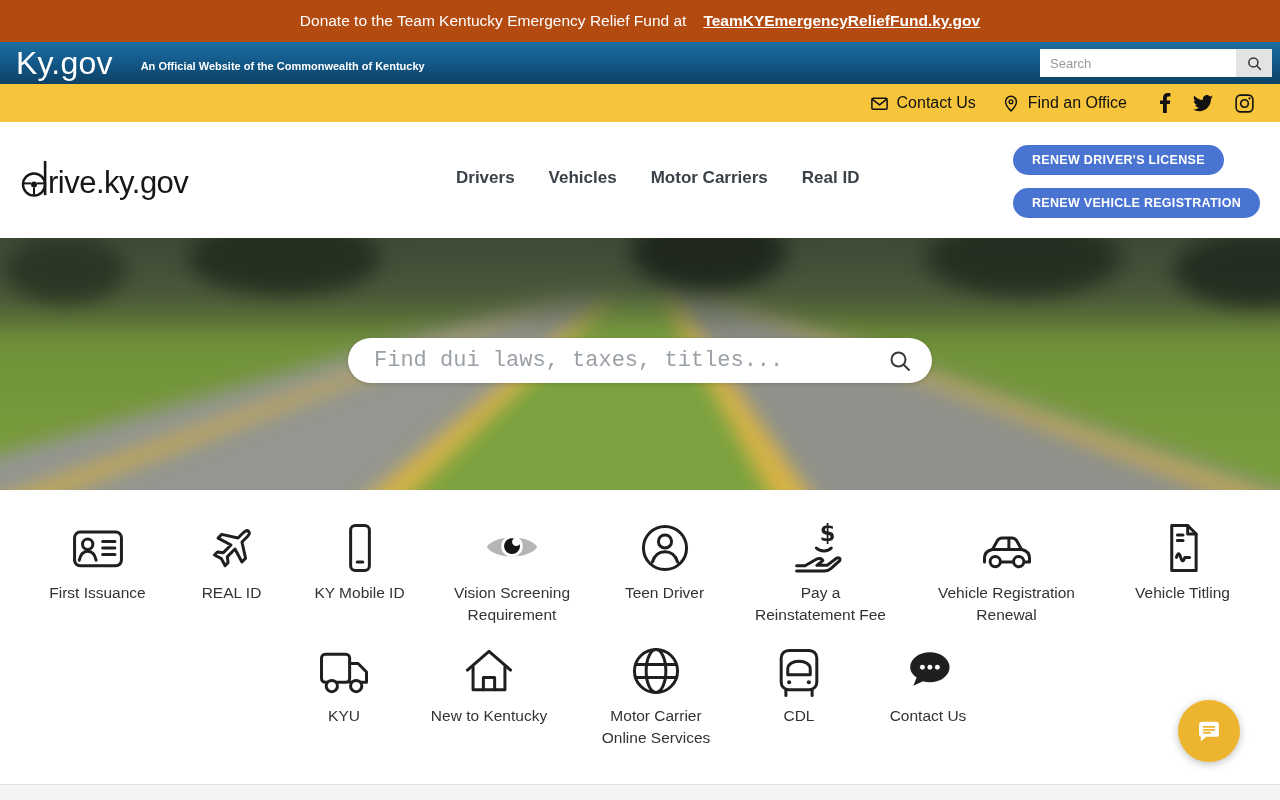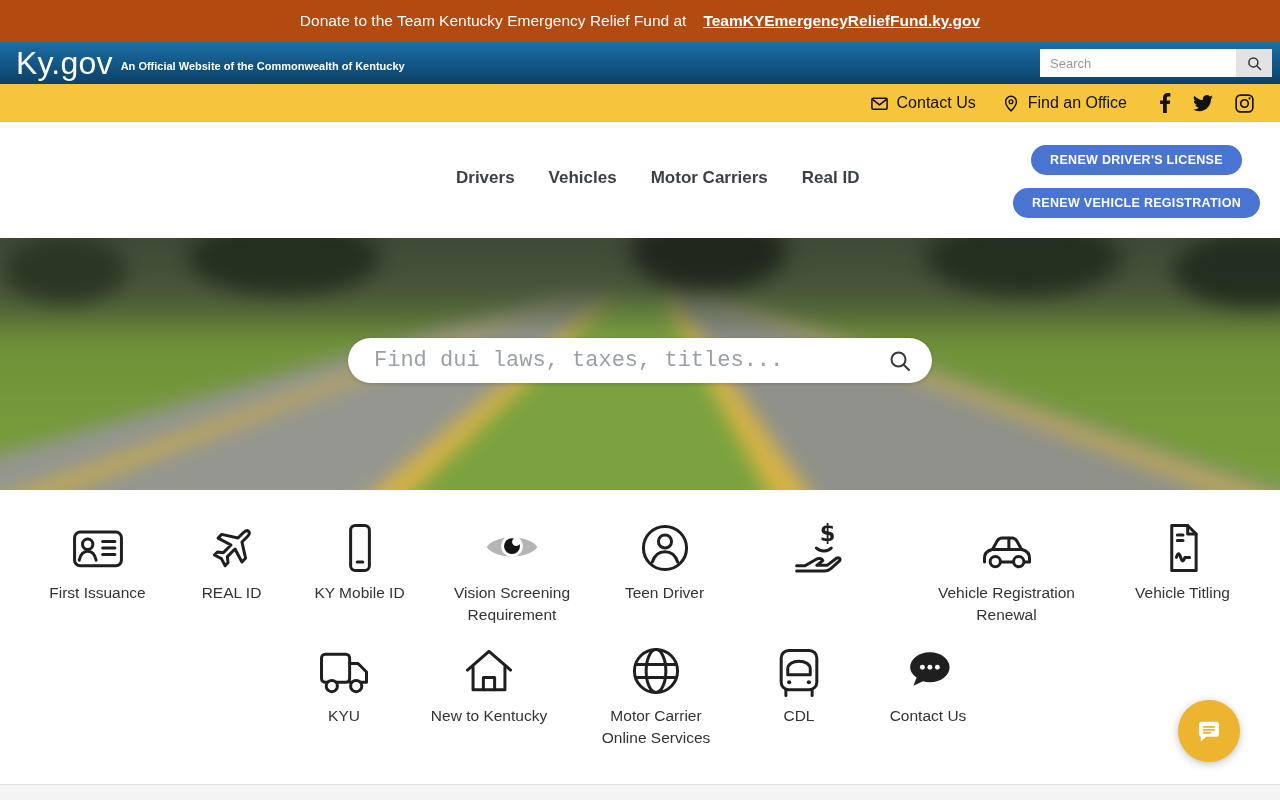--- a/index.html
+++ b/index.html
@@ -5,39 +5,39 @@
   * { margin:0; padding:0; box-sizing:border-box; }
   html,body { width:1280px; height:800px; overflow:hidden; font-family:"Liberation Sans", sans-serif; background:#fff; }
 
   
   .banner { height:42px; background:#b34a10; display:flex; align-items:center; justify-content:center; color:#fff; font-size:15.5px;gap:12px; }
   .banner a { color:#fff; font-weight:bold; text-decoration:underline; margin-left:5px; cursor:pointer; }
 
   
   .govbar { height:42px; background:linear-gradient(180deg,#1d6fa3 0%,#135a8a 45%,#0d4166 100%); display:flex; align-items:center; padding:0 8px 0 16px; position:relative; }
   .govbar .kylogo { color:#fff; font-size:32px; font-weight:400; letter-spacing:.2px; }
-  .govbar .tagline { color:#fff; font-size:11px; font-weight:bold; margin-left:8px; margin-top:6px; }
+  .govbar .tagline { color:#fff; font-size:11px; font-weight:bold; margin-left:28px; margin-top:6px; }
   .govsearch { position:absolute; right:8px; top:7px; display:flex; }
   .govsearch input { width:196px; height:28px; border:none; outline:none; padding:6px 10px; font-size:13px; color:#444; font-family:"Liberation Sans", sans-serif; }
   .govsearch input::placeholder { color:#999; }
   .govsearch button { width:36px; height:28px; border:none; background:#e3e3e3; display:flex; align-items:center; justify-content:center; cursor:pointer; }
 
   
   .utilbar { height:38px; background:#f6c53c; display:flex; align-items:center; justify-content:flex-end; padding-right:26px; gap:26px; }
   .utilitem { display:flex; align-items:center; gap:8px; font-size:16px; color:#111; cursor:pointer; }
   .socials { display:flex; align-items:center; gap:22px; margin-left:6px; }
   .socials svg { display:block; cursor:pointer; }
 
   
   .header { height:116px; background:#fff; position:relative; }
   .logo { position:absolute; left:20px; top:36px; display:flex; align-items:flex-end; cursor:pointer; }
   .logo .logotext { font-size:31px; color:#161616; letter-spacing:-.5px; margin-left:-3px; line-height:1; }
   .mainnav { position:absolute; left:456px; top:46px; display:flex; gap:34px; }
   .mainnav .navitem { font-size:17px; font-weight:bold; color:#3a4149; cursor:pointer; }
-  .headbtns { position:absolute; right:20px; top:23px; display:flex; flex-direction:column; align-items:center; gap:13px; }
+  .headbtns { position:absolute; right:20px; top:23px; display:flex; flex-direction:column; align-items:flex-start; gap:13px; }
   .pillbtn { background:#4a74d2; color:#fff; border:none; border-radius:16px; padding:8px 19px; font-size:12.5px; font-weight:bold; letter-spacing:.3px; cursor:pointer; font-family:"Liberation Sans", sans-serif; white-space:nowrap; }
 
   
   .hero { height:252px; position:relative; overflow:hidden; background:#6d8b3a; }
   .hero-bg { position:absolute; inset:-18px; filter:blur(9px); transform:scale(1.04); }
   .hero-grass { position:absolute; inset:0; background:linear-gradient(180deg,#44503a 0%,#3c4630 14%,#586b33 26%,#6f9138 42%,#76993a 70%,#7aa03c 100%); }
   .hero-trees { position:absolute; left:0; right:0; top:0; height:42%;
      background:
        radial-gradient(90px 50px at 8% 45%, rgba(40,52,34,.9) 0 60%, transparent 70%),
        radial-gradient(140px 55px at 24% 35%, rgba(32,42,28,.85) 0 60%, transparent 72%),
@@ -119,20 +119,31 @@
       </svg>
     <svg width="19" height="19" viewBox="0 0 20 20">
         <rect x="1.2" y="1.2" width="17.6" height="17.6" rx="4.6" fill="none" stroke="#111" stroke-width="1.7"></rect>
         <circle cx="10" cy="10" r="4" fill="none" stroke="#111" stroke-width="1.7"></circle>
         <circle cx="15.3" cy="4.7" r="1.15" fill="#111"></circle>
       </svg>
   </div>
 </div>
 
 <div class="header">
+  <div class="logo">
+    <svg width="31" height="40" viewBox="0 0 31 40">
+      <circle cx="14" cy="26.5" r="11" fill="none" stroke="#161616" stroke-width="2.4"></circle>
+      <circle cx="14" cy="26.5" r="3" fill="#161616"></circle>
+      <line x1="3.6" y1="25.4" x2="11" y2="25.4" stroke="#161616" stroke-width="2"></line>
+      <line x1="17" y1="25.4" x2="24.4" y2="25.4" stroke="#161616" stroke-width="2"></line>
+      <line x1="14" y1="29.5" x2="14" y2="36.5" stroke="#161616" stroke-width="2"></line>
+      <line x1="25.1" y1="3" x2="25.1" y2="37.2" stroke="#161616" stroke-width="2.6"></line>
+    </svg>
+    <span class="logotext">rive.ky.gov</span>
+  </div>
   <div class="mainnav">
     <span class="navitem">Drivers</span>
     <span class="navitem">Vehicles</span>
     <span class="navitem">Motor Carriers</span>
     <span class="navitem">Real ID</span>
   </div>
   <div class="headbtns">
     <button class="pillbtn">RENEW DRIVER'S LICENSE</button>
     <button class="pillbtn">RENEW VEHICLE REGISTRATION</button>
   </div>
@@ -224,20 +235,22 @@
     </div>
 
     <div class="ql-item" style="width:172px">
       <div class="ql-icon">
           <svg class="qicon" width="60" height="60" viewBox="0 0 64 64">
         <text x="39" y="24" font-size="24" font-weight="bold" font-family="DejaVu Sans, sans-serif" fill="#1f1f1f" stroke="none" text-anchor="middle">$</text>
         <path d="M27 32c4 4 12 4.5 16 0"></path>
         <path d="M6 51h9l12-7c2.5-1.5 6-1 7 1.5l-6.5 5h11l10-7.5c2-1.5 4.5 0 3.5 2.5L42.5 54c-2 1.8-4.5 2.5-7 2.5H6"></path>
       </svg>
         </div>
+      <div class="ql-label">Pay a
+Reinstatement Fee</div>
     </div>
 
     <div class="ql-item" style="width:200px">
       <div class="ql-icon">
           <svg class="qicon" width="60" height="60" viewBox="0 0 64 64">
         <path d="M8 47v-4c0-5 3.5-8.5 8.5-9.5l5-9c1.2-2 3-3.2 5.2-3.2h10.6c2.2 0 4 1.2 5.2 3.2l5 9c5 1 8.5 4.5 8.5 9.5v4h-5.5"></path>
         <path d="M16 33.5h32"></path>
         <path d="M34 21.5v11"></path>
         <circle cx="19.5" cy="46.5" r="5.5" fill="#fff"></circle>
         <circle cx="44.5" cy="46.5" r="5.5" fill="#fff"></circle>

